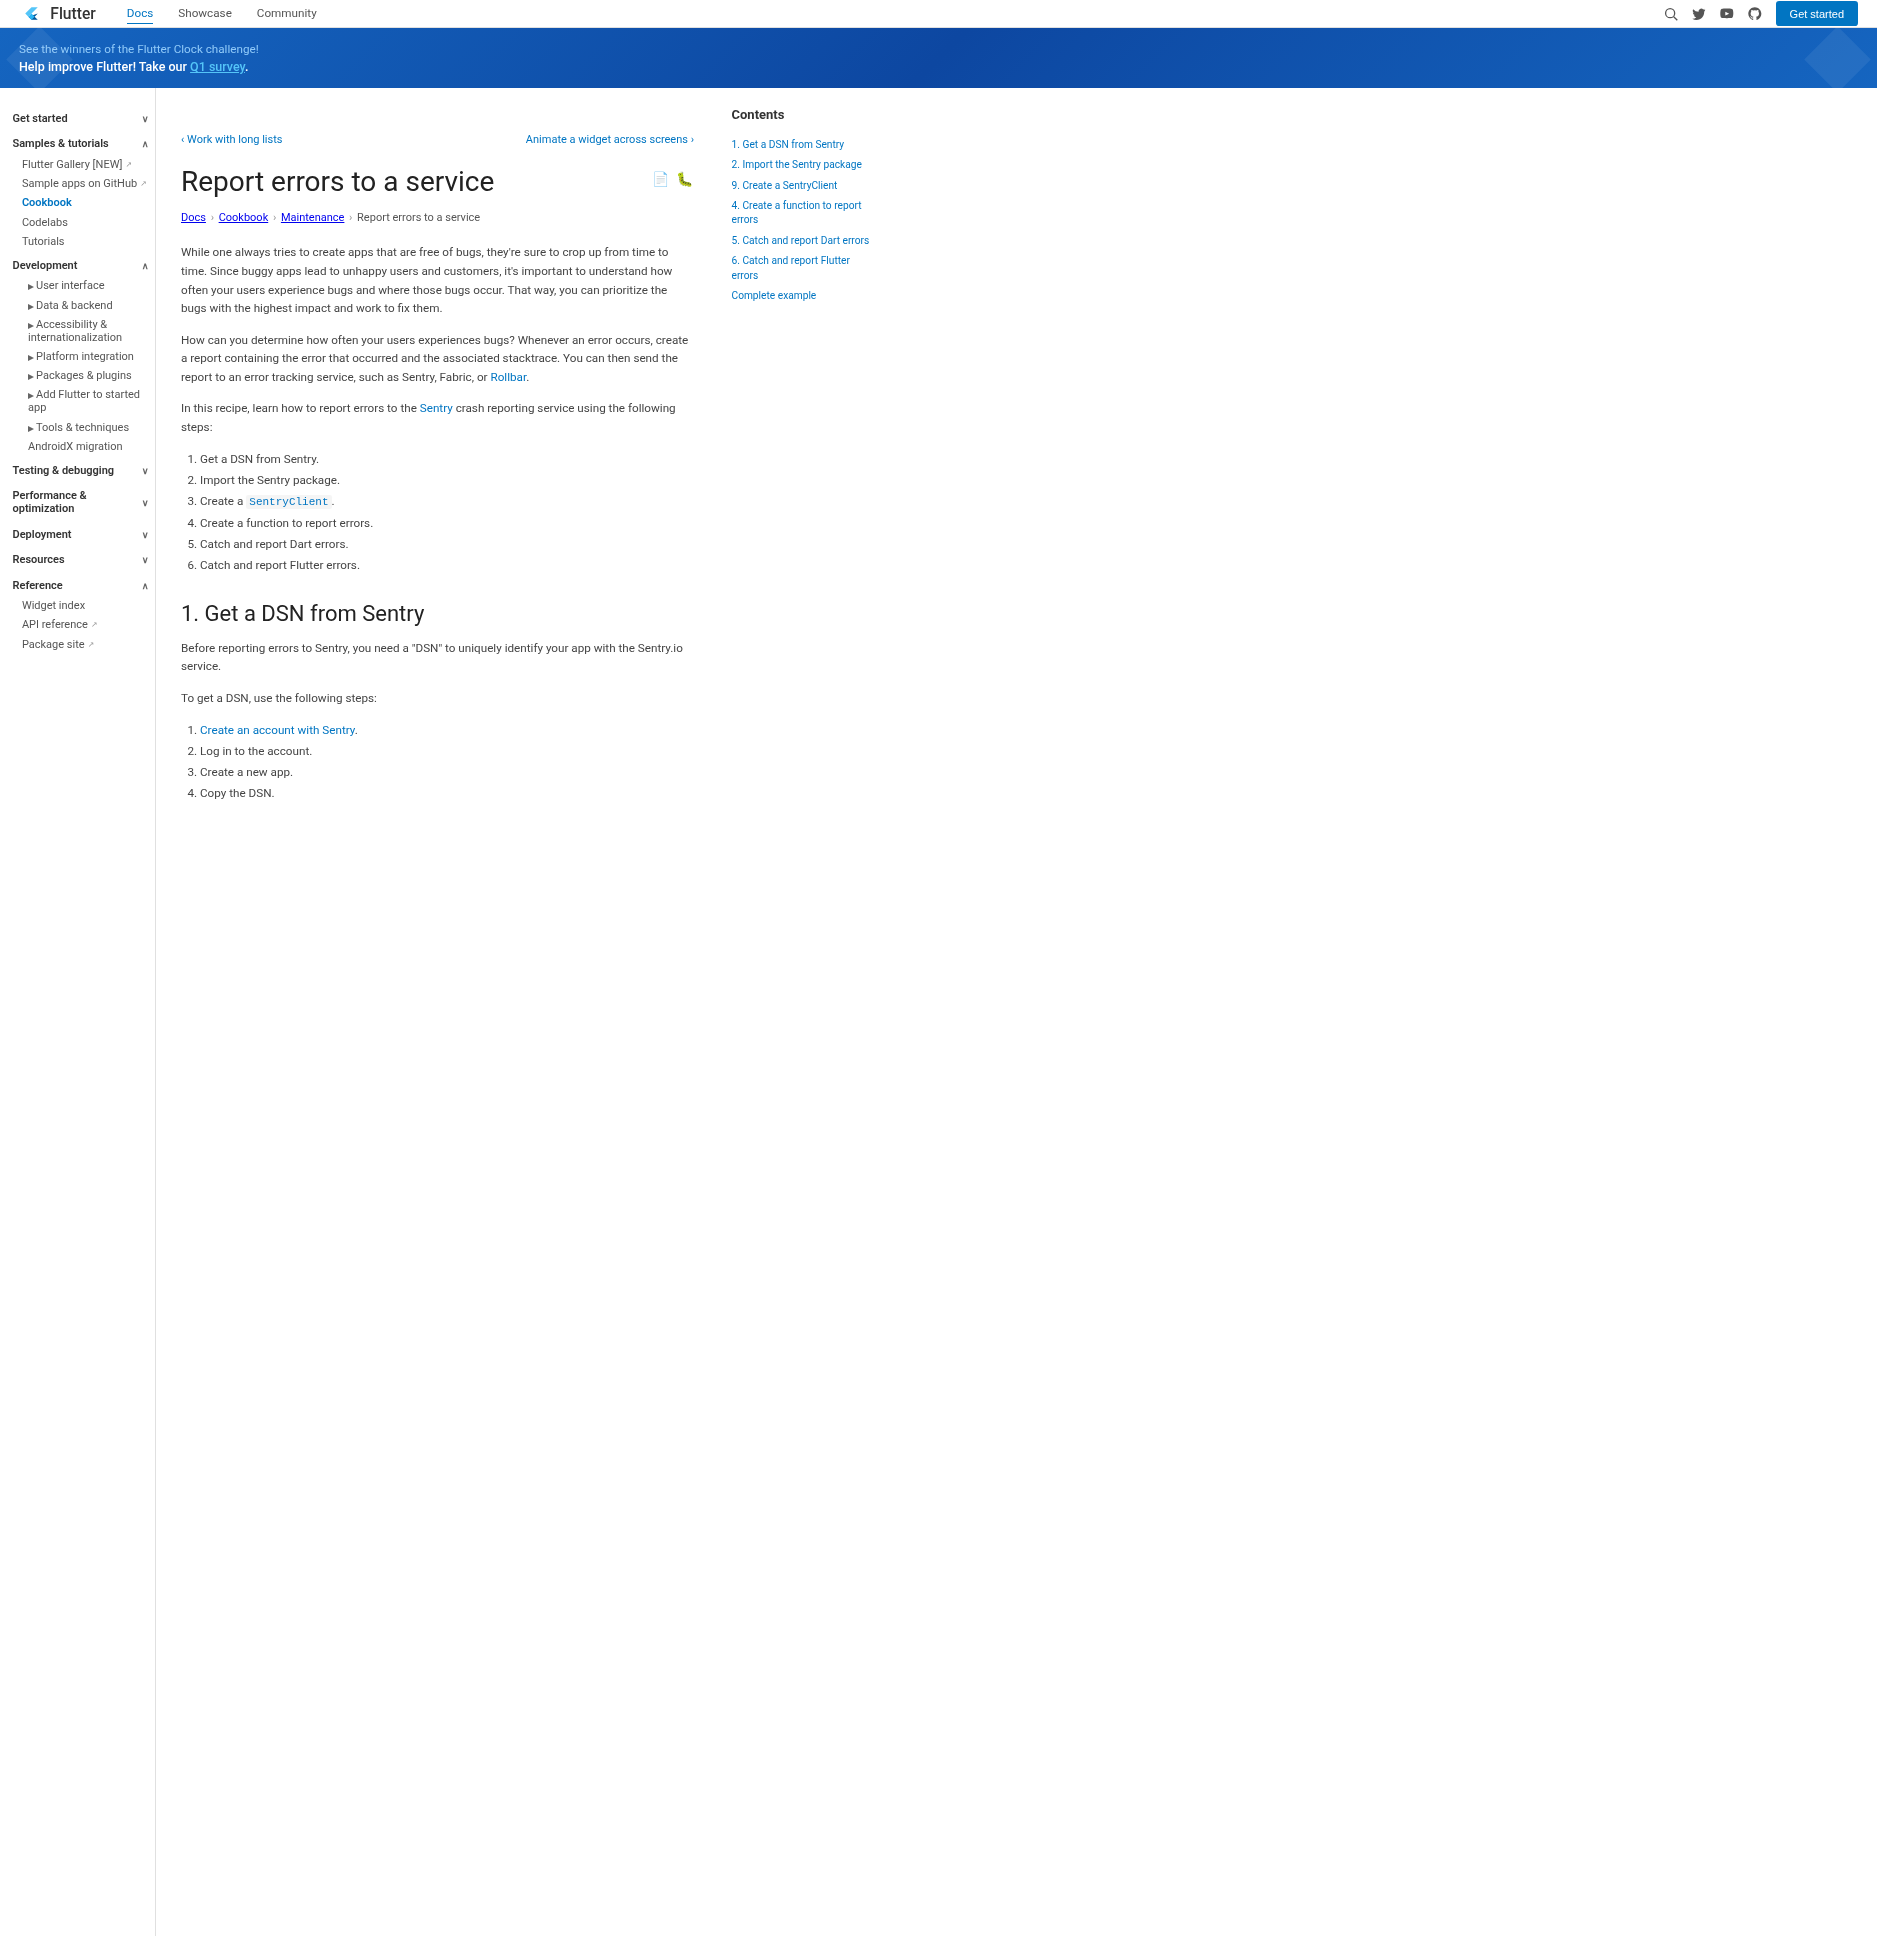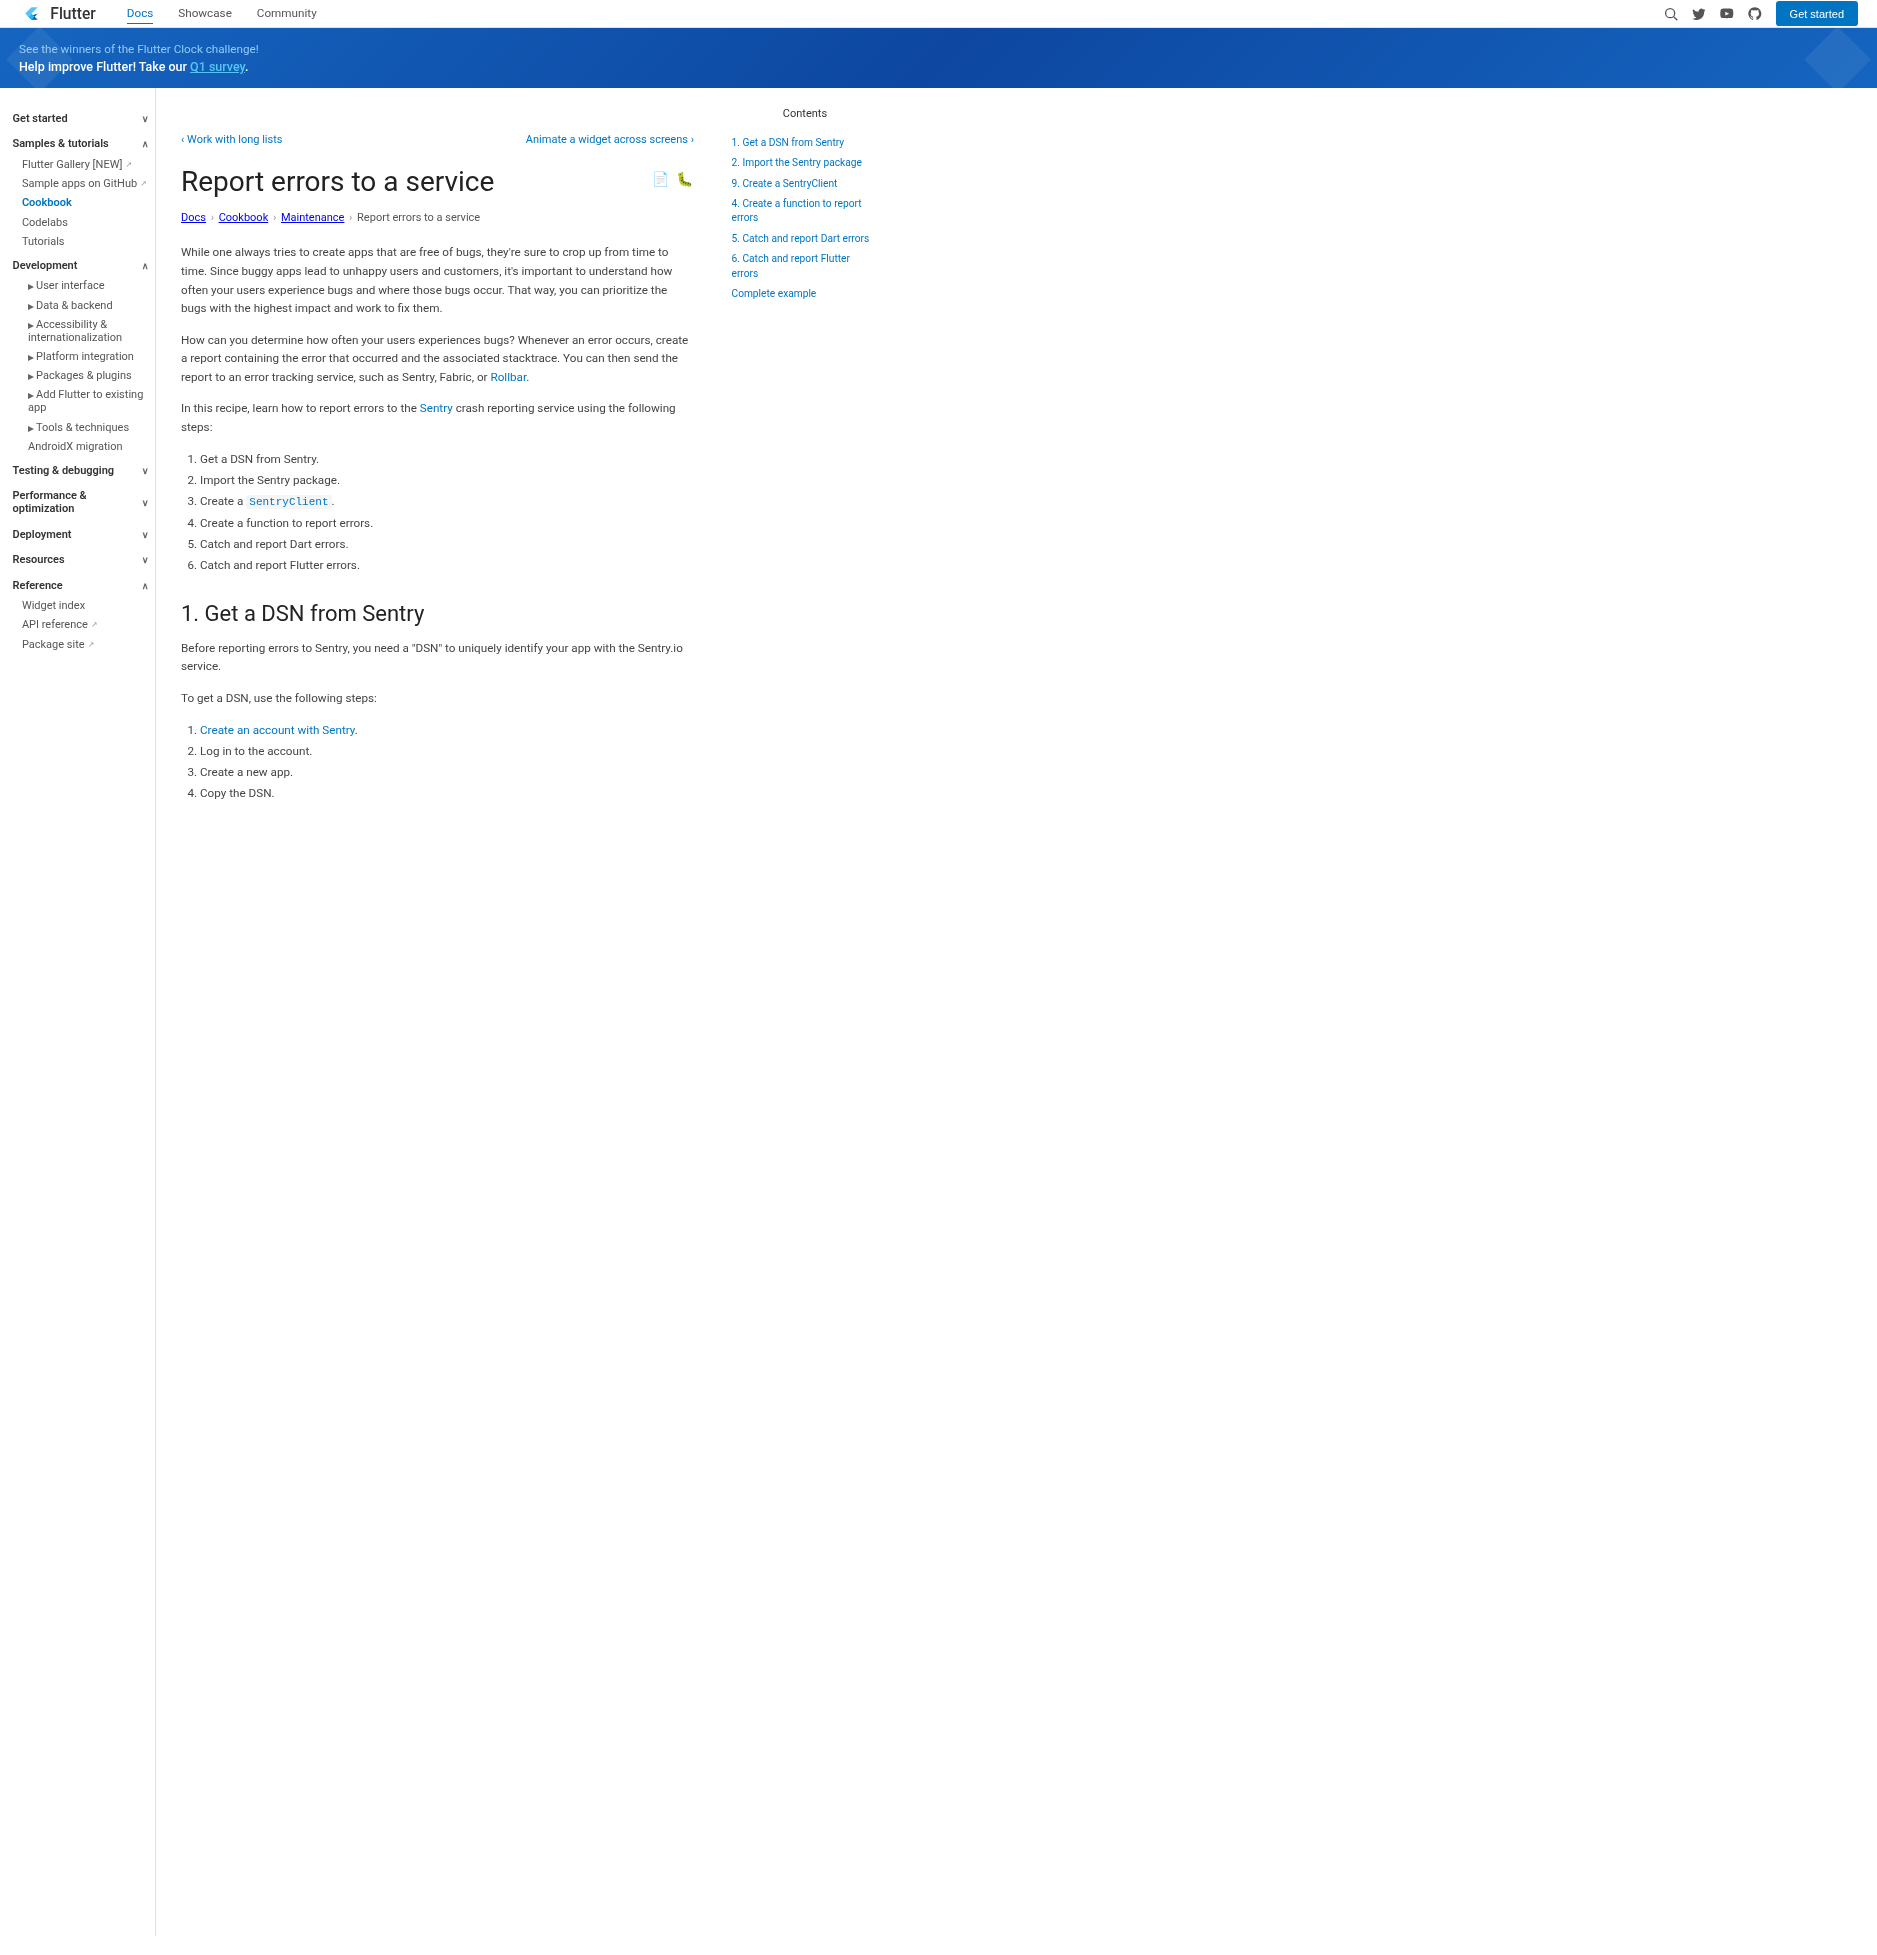--- a/index.html
+++ b/index.html
@@ -222,25 +222,24 @@
     }
 
     
     #toc {
       width: 172px;
       min-width: 172px;
       padding: 19px 12.5px;
       font-size: 10.2px;
     }
     #toc-title {
-      font-size: 11px;
-      font-weight: 400;
+      font-size: 13px;
+      font-weight: 700;
       color: #333;
       margin-bottom: 12.5px;
-      text-align: center;
     }
     .toc-item {
       padding: 3.1px 0;
       color: #0175C2;
       cursor: pointer;
       line-height: 1.4;
     }
 
     
     #banner { position: relative; overflow: hidden; }
@@ -337,21 +336,21 @@
     <div class="sidebar-section">
       <div class="sidebar-section-header">
         <span>Development</span>
         <span class="chevron">∧</span>
       </div>
       <div class="sidebar-sub-item with-arrow">User interface</div>
       <div class="sidebar-sub-item with-arrow">Data &amp; backend</div>
       <div class="sidebar-sub-item with-arrow">Accessibility &amp; internationalization</div>
       <div class="sidebar-sub-item with-arrow">Platform integration</div>
       <div class="sidebar-sub-item with-arrow">Packages &amp; plugins</div>
-      <div class="sidebar-sub-item with-arrow">Add Flutter to existing app</div>
+      <div class="sidebar-sub-item with-arrow">Add Flutter to started app</div>
       <div class="sidebar-sub-item with-arrow">Tools &amp; techniques</div>
       <div class="sidebar-sub-item">AndroidX migration</div>
     </div>
 
     <div class="sidebar-section">
       <div class="sidebar-section-header">
         <span>Testing &amp; debugging</span>
         <span class="chevron">∨</span>
       </div>
     </div>

